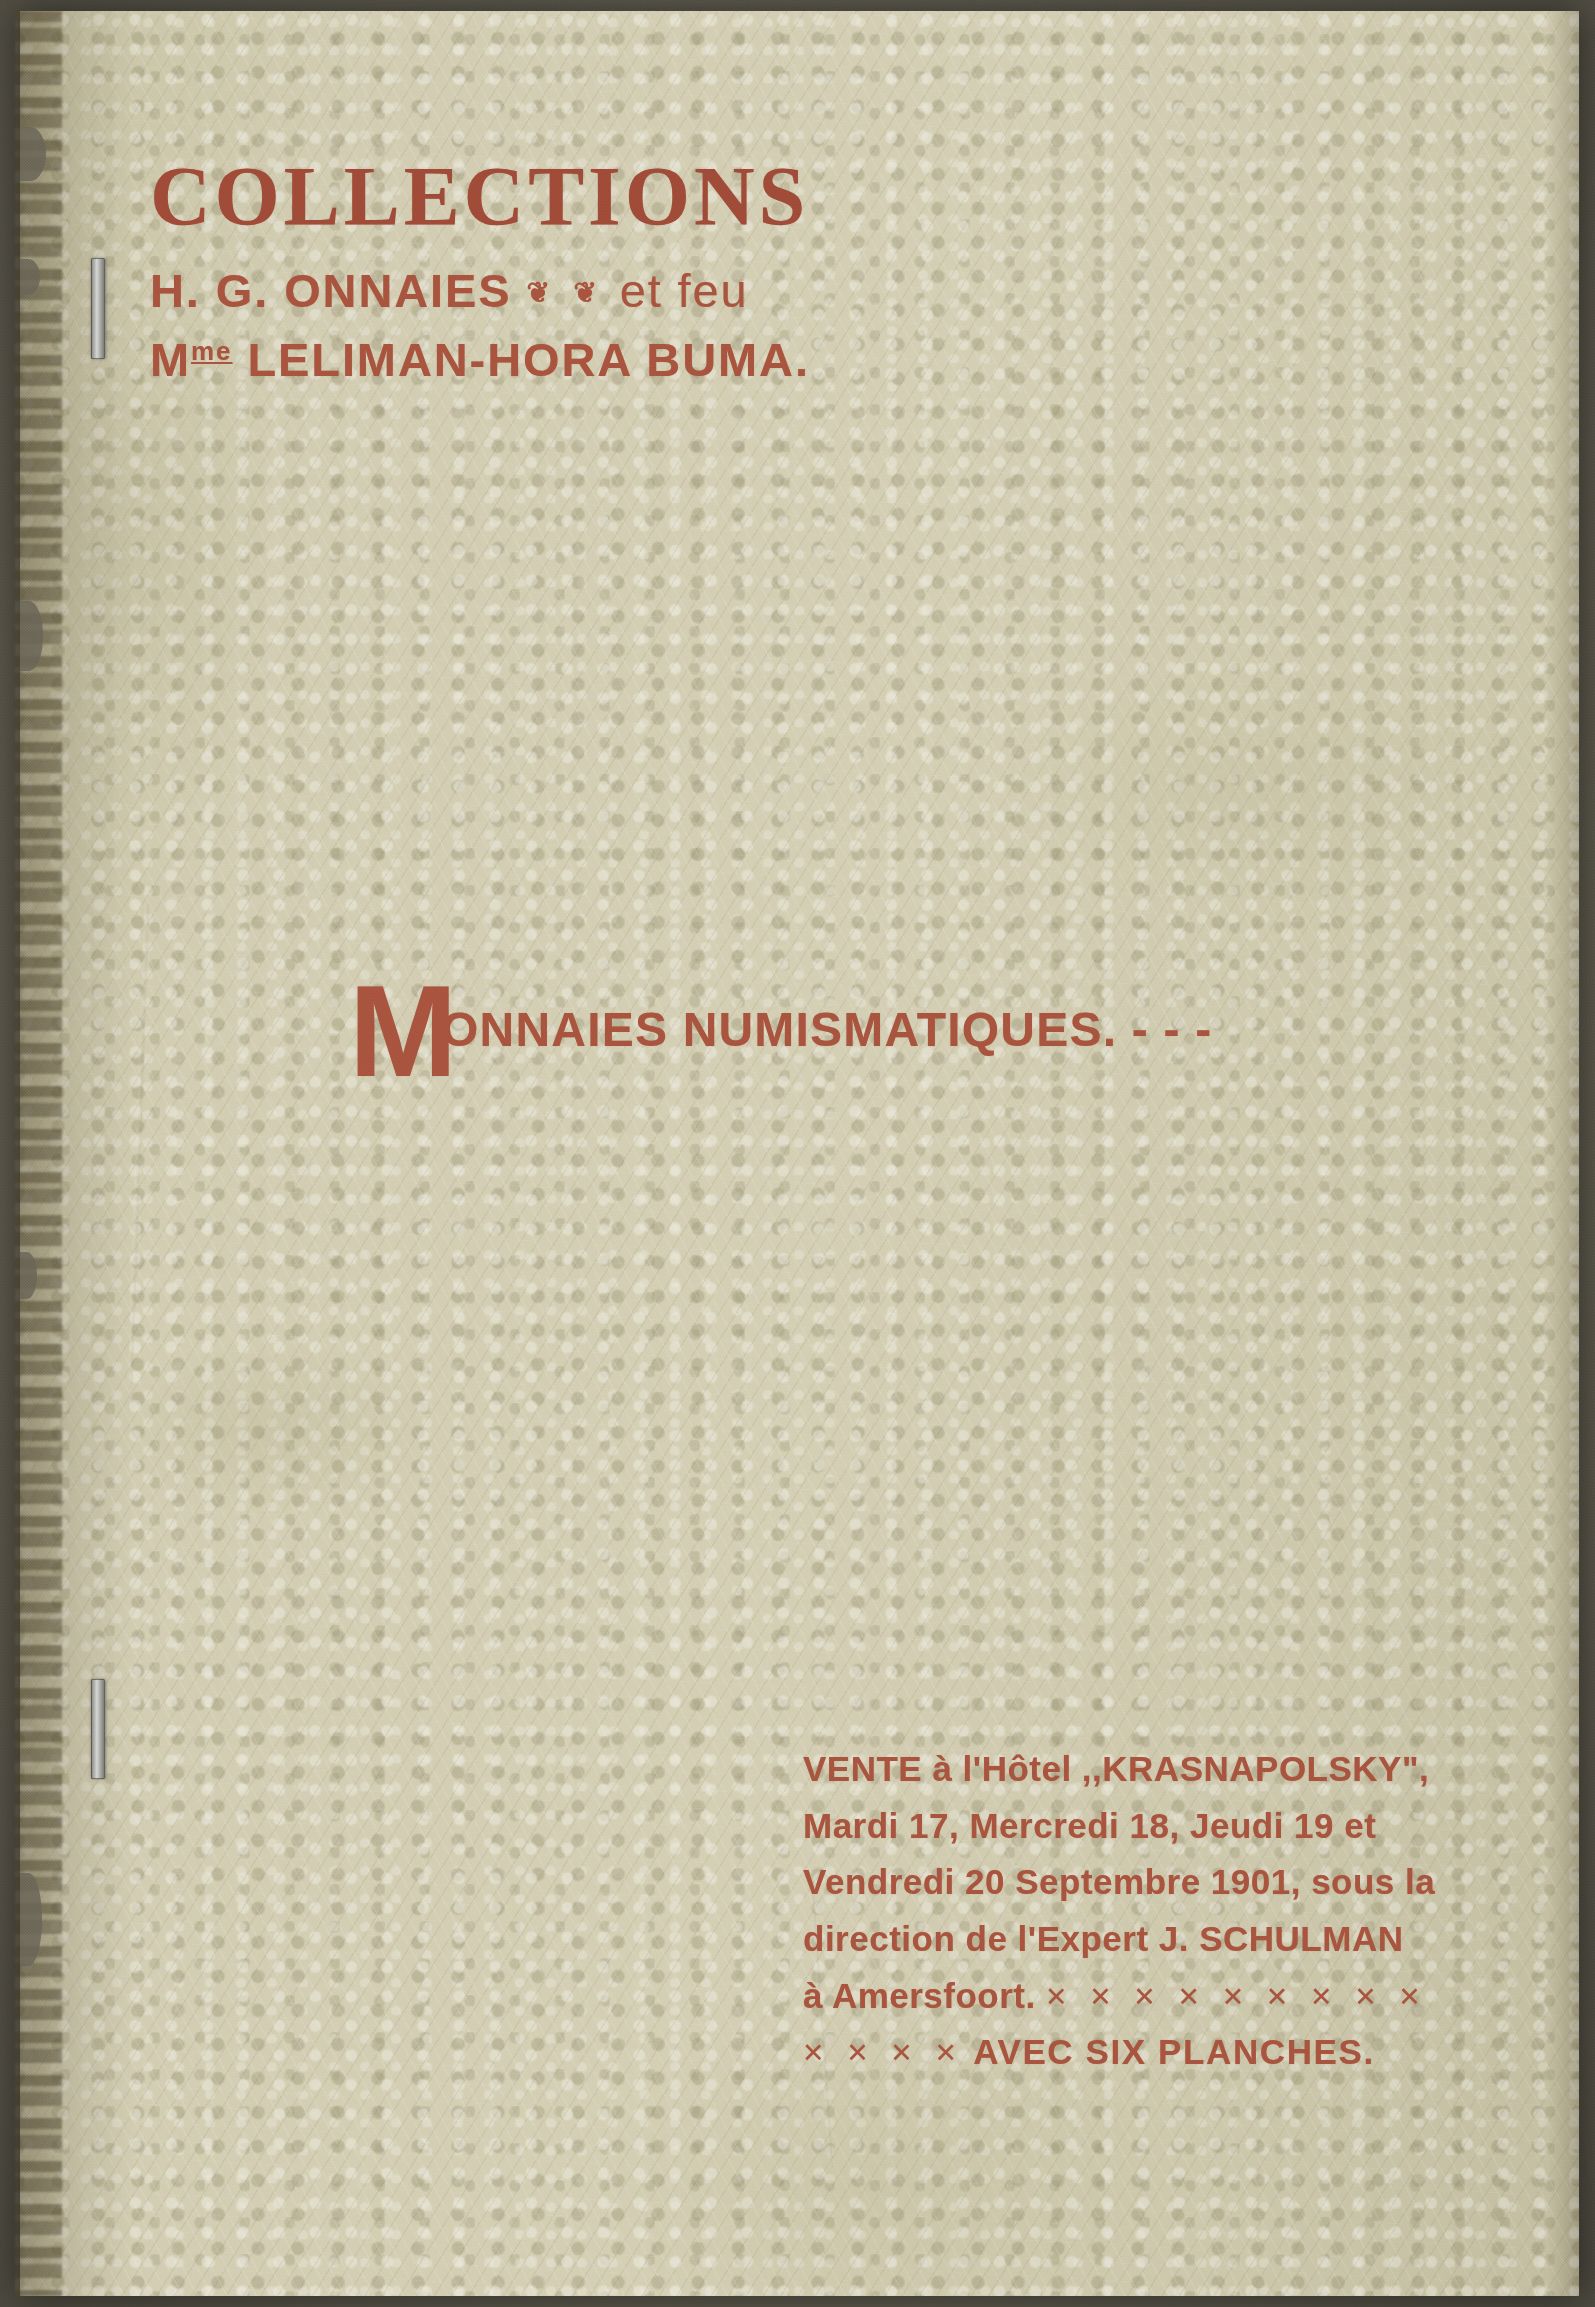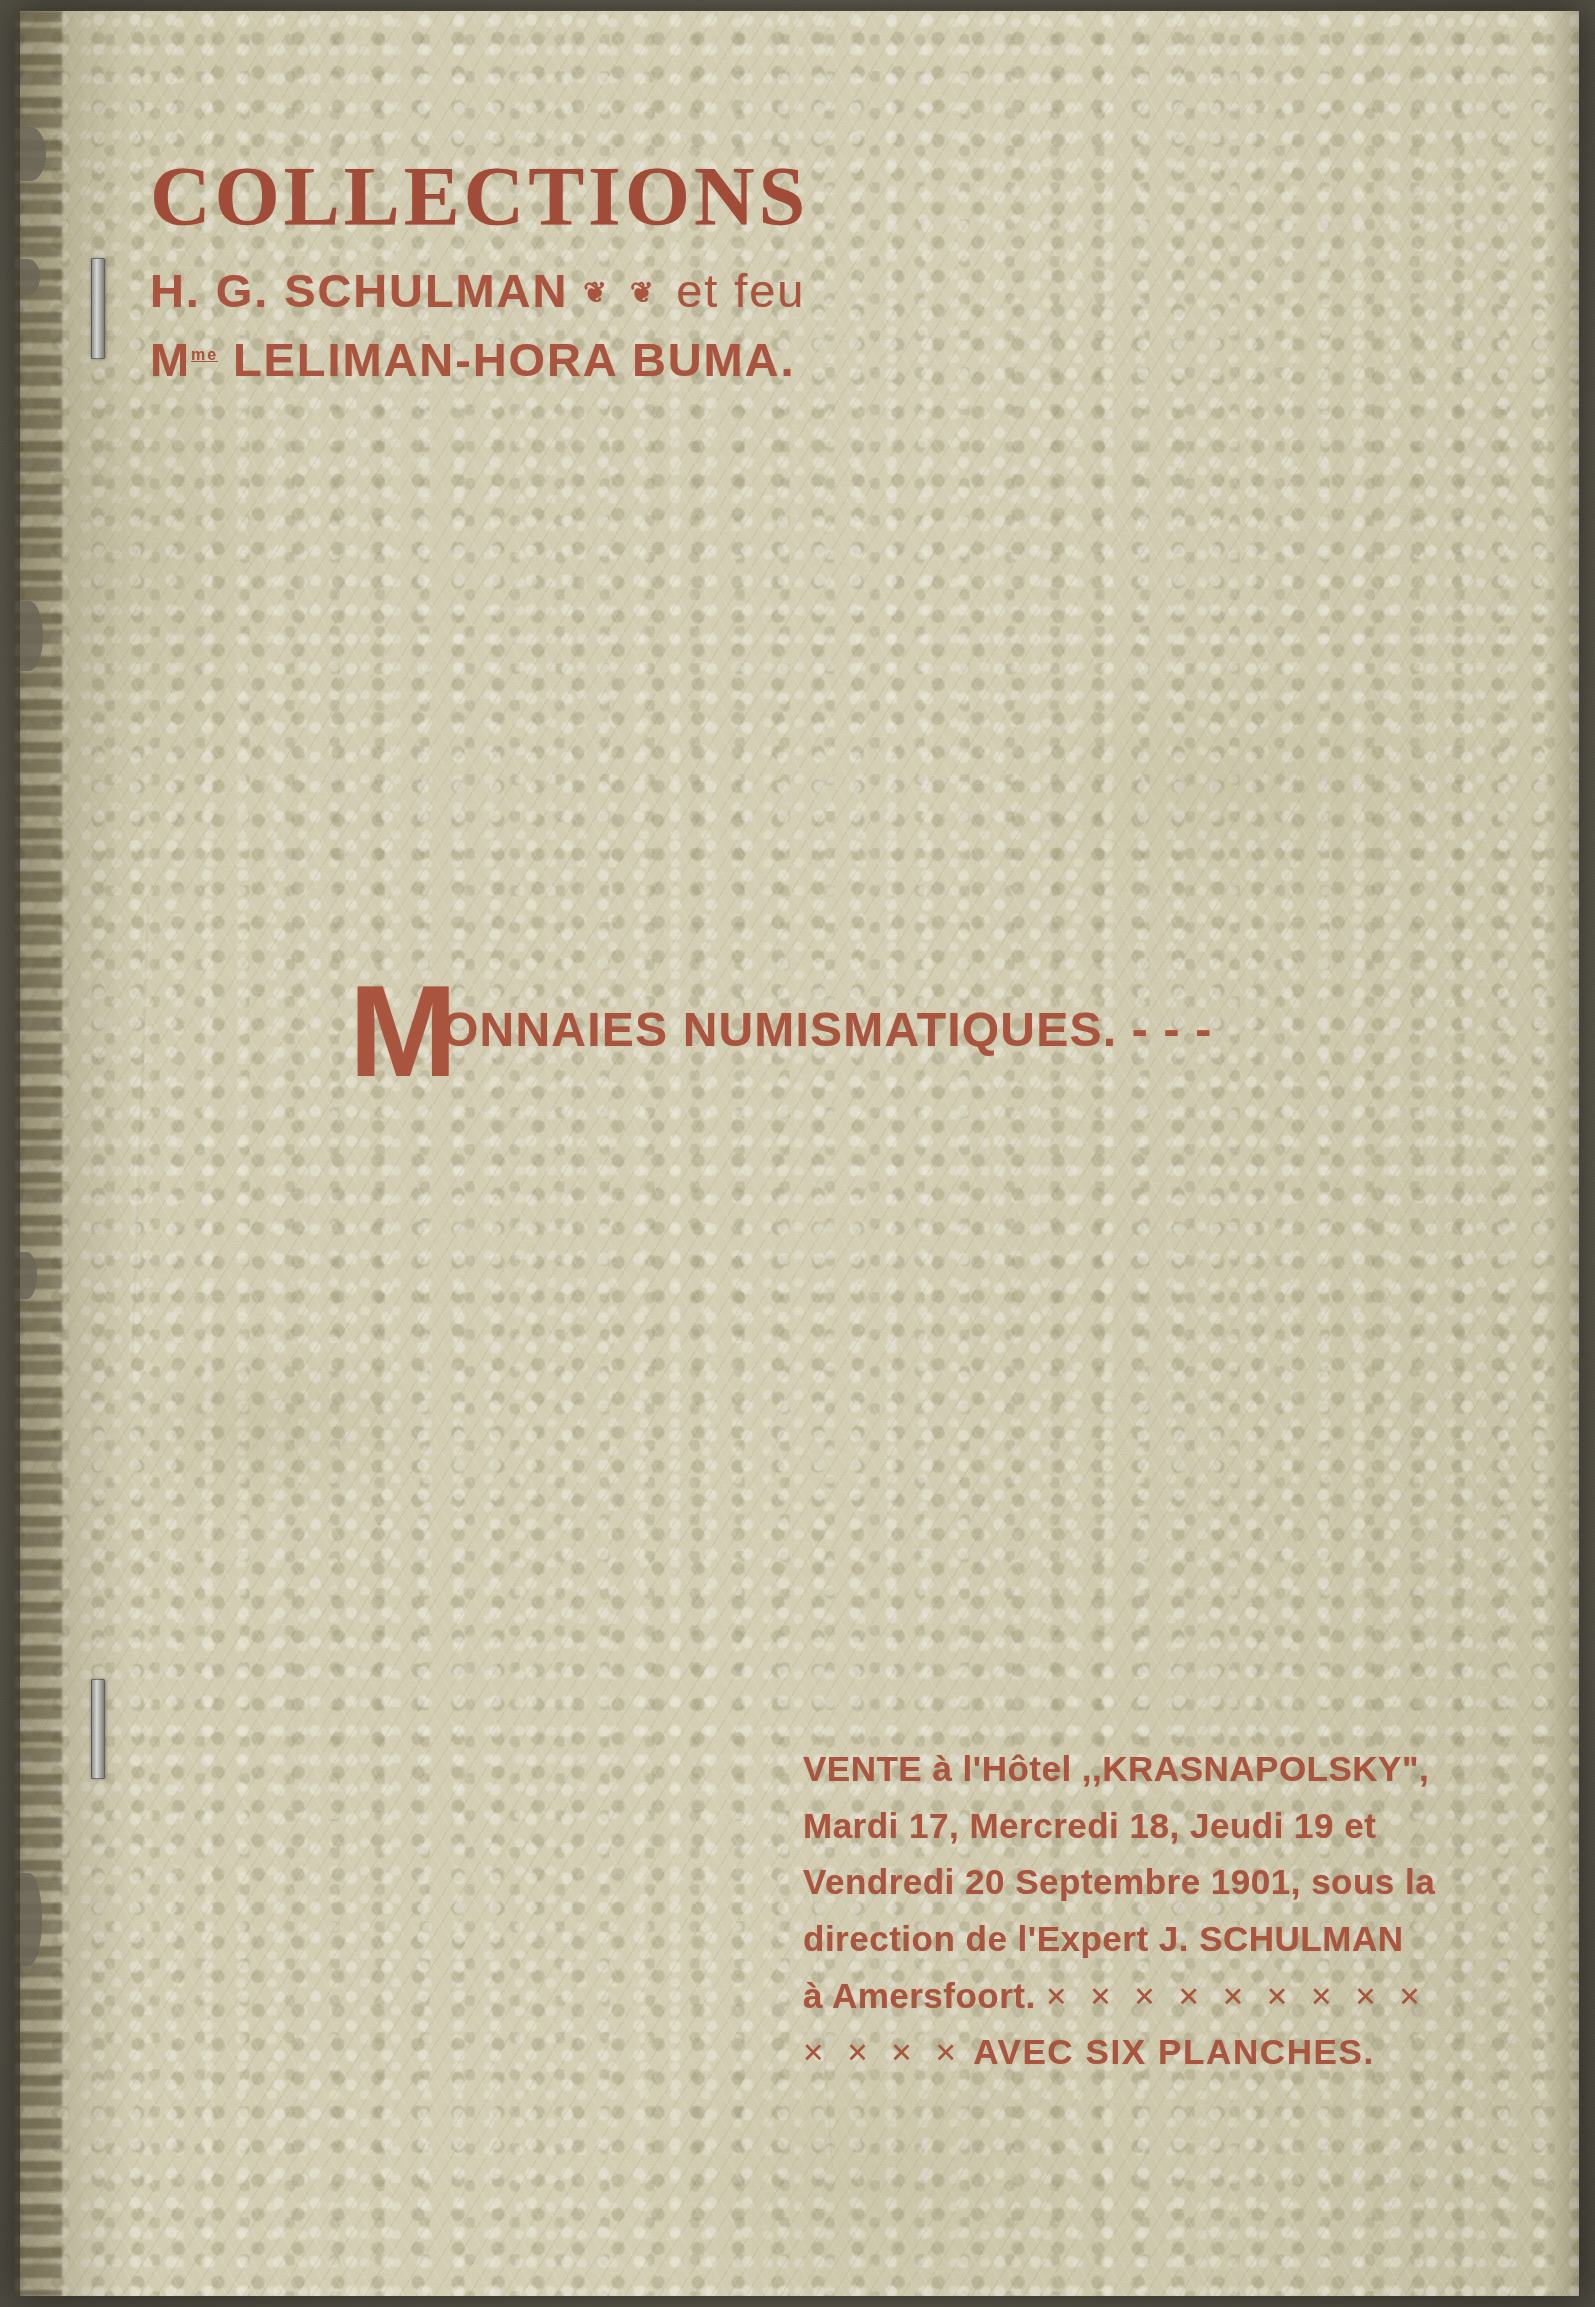--- a/index.html
+++ b/index.html
@@ -152,21 +152,21 @@
   .subtitle-line {
     font-size: 47px;
     font-weight: 700;
     letter-spacing: 1.9px;
     line-height: 1.28;
     color: #a8543e;
     white-space: nowrap;
   }
   #sub1 { margin-top: 22px; }
   #sub2 { margin-top: 9.3px; }
-  .sup { font-size: 16px; vertical-align: super; text-decoration: underline; margin-top: 36px; }
+  .sup { font-size: 26px; vertical-align: super; text-decoration: underline; margin-top: 36px; }
   .leafmark {
     display: inline-block;
     font-size: 28px;
     transform: translateY(-4.7px);
     letter-spacing: 7.8px;
     color: #a8543e;
   }
 
   
   #center-block { left: 329px; top: 976px; width: 1032px; }
@@ -244,21 +244,21 @@
     <div class="staple" style="top:247px;height:99px;"></div>
     <div class="staple" style="top:1668px;height:98px;"></div>
 
     <div class="crease" style="left:116px;top:892px;width:4.7px;height:481px;transform:rotate(2deg);"></div>
     <div class="crease" style="left:799px;top:1862px;width:3.9px;height:295px;transform:rotate(-4deg);"></div>
 
     <div class="ink" id="title-block">
       <div id="main-title">COLLECTIONS</div>
 
       <div class="subtitle-line" id="sub1">
-        <span>H. G. SCHULMAN</span>
+        <span>H. G. ONNAIES</span>
         <span class="leafmark">❦ ❦</span>
         <span style="font-weight:400;">et feu</span>
       </div>
 
       <div class="subtitle-line" id="sub2">
         <span>M</span><span class="sup">me</span>
         <span>LELIMAN-HORA BUMA.</span>
       </div>
     </div>
 

